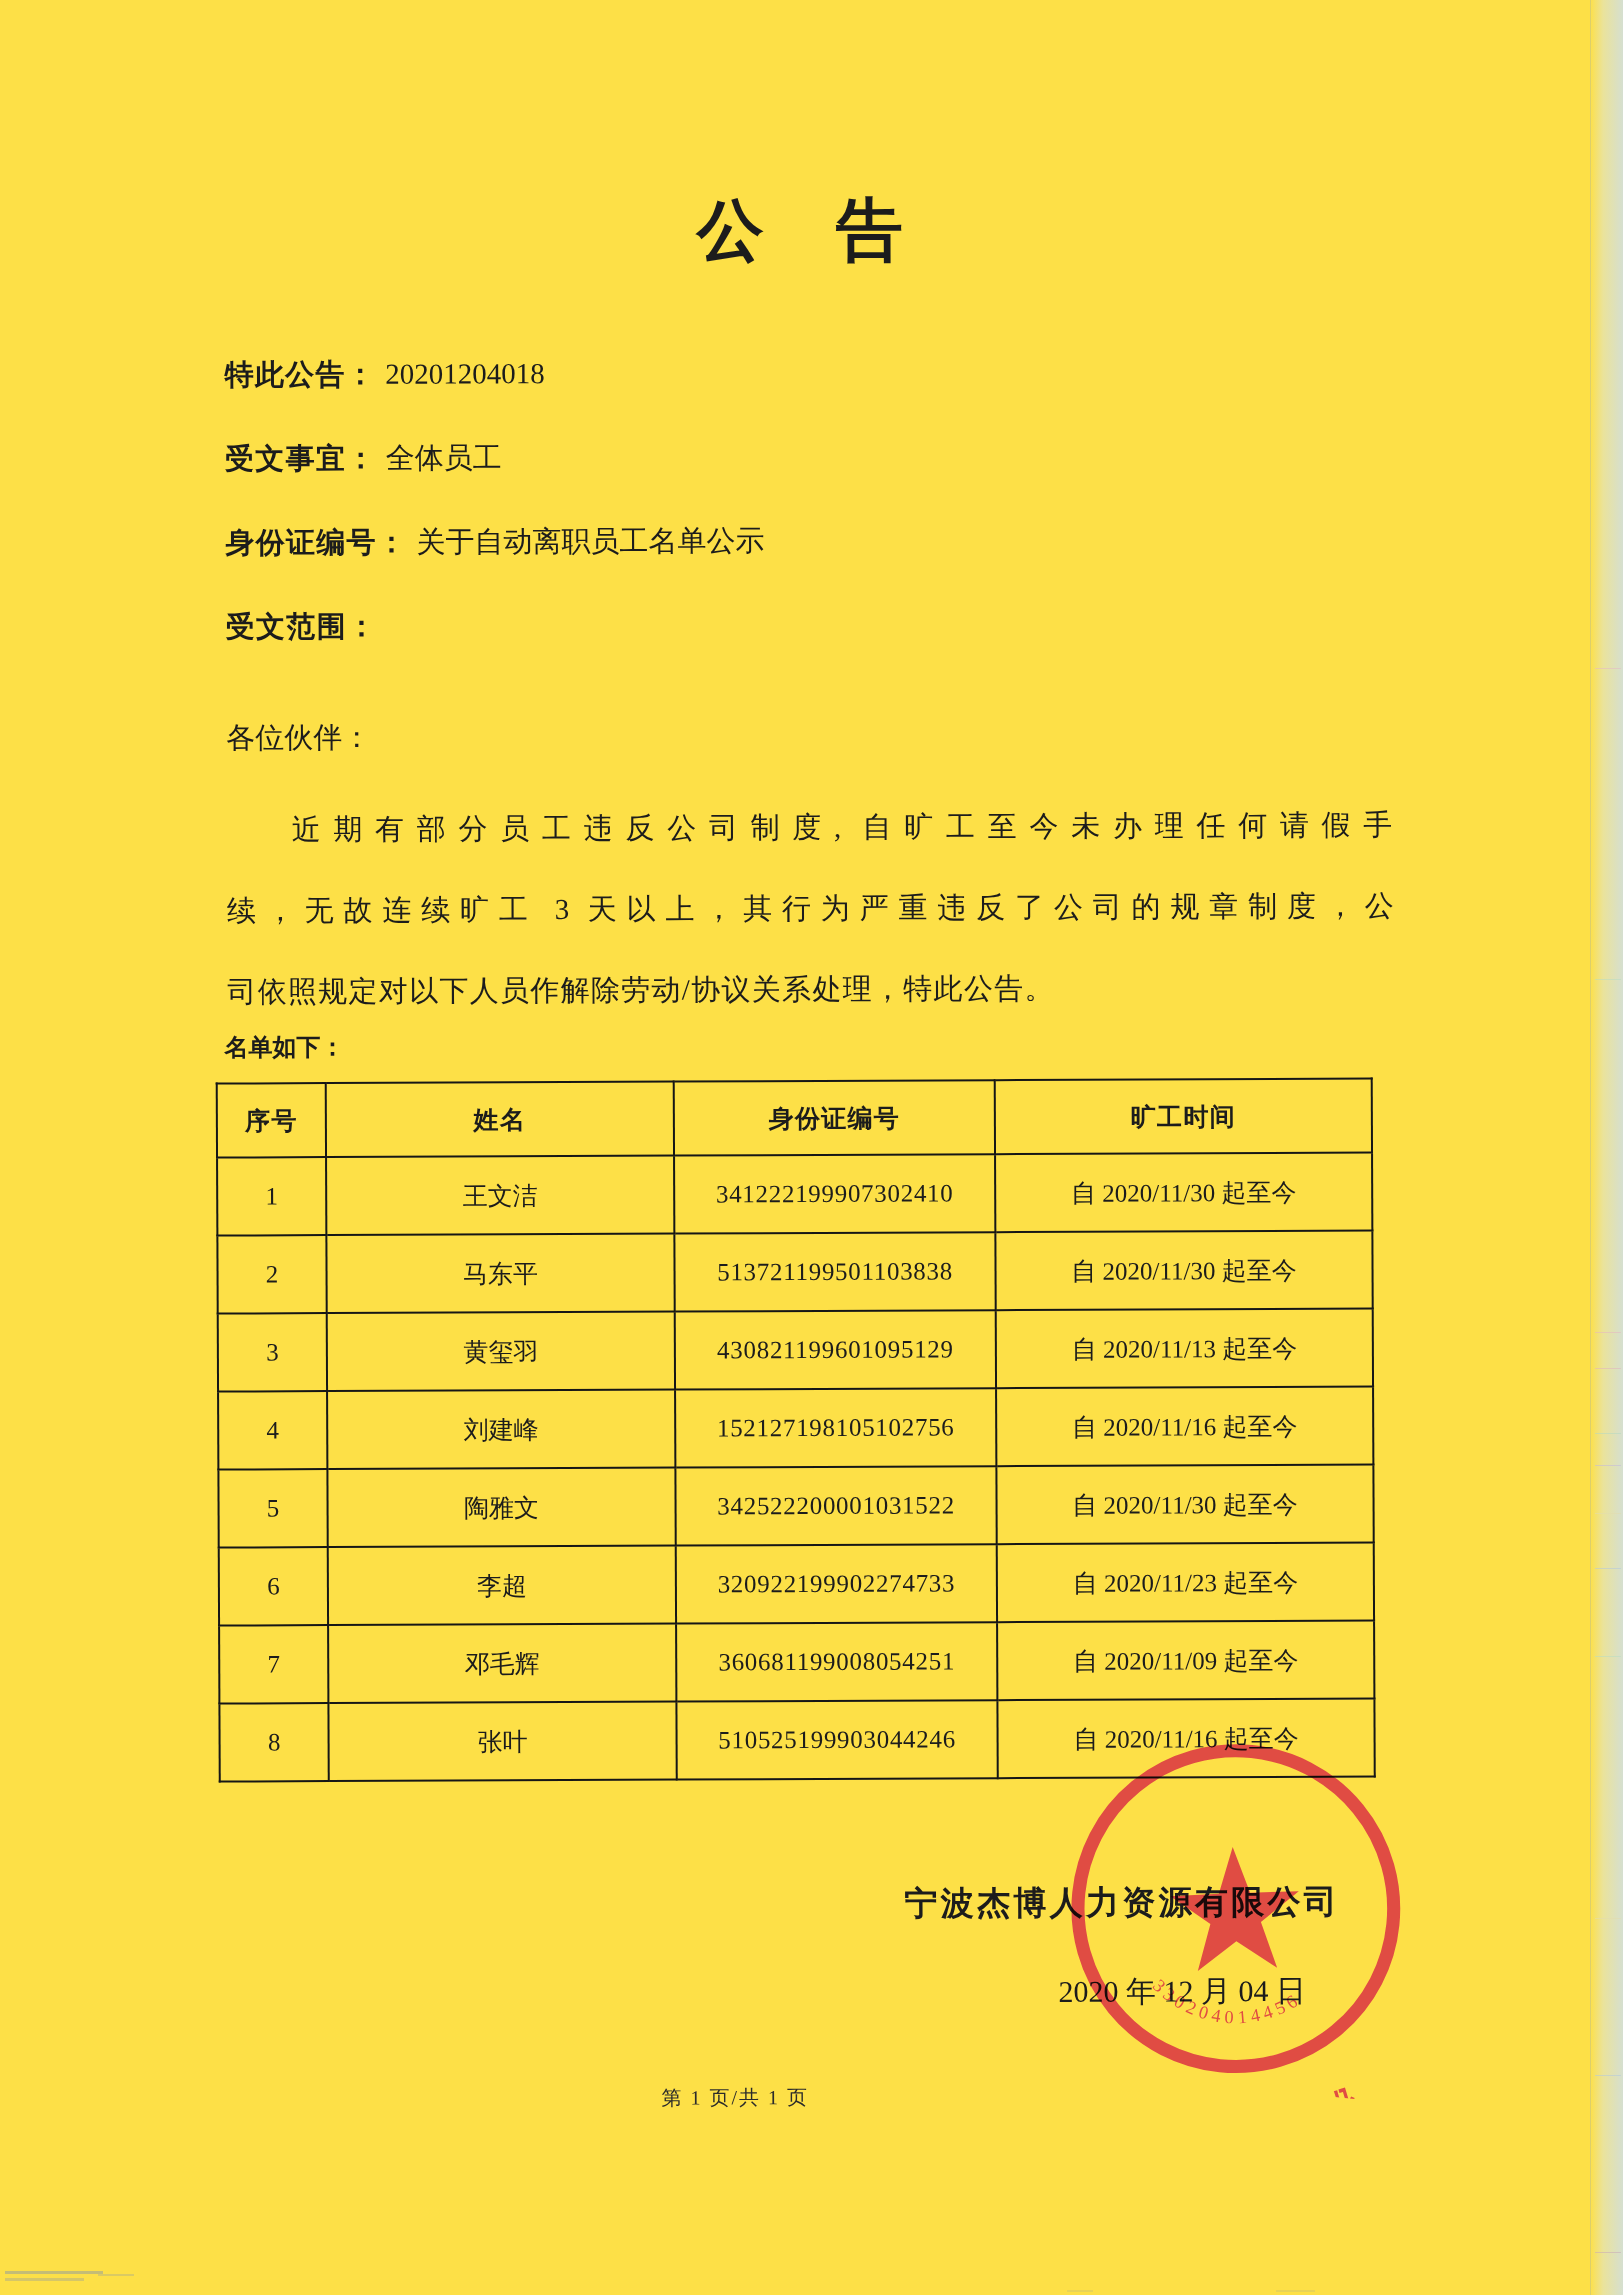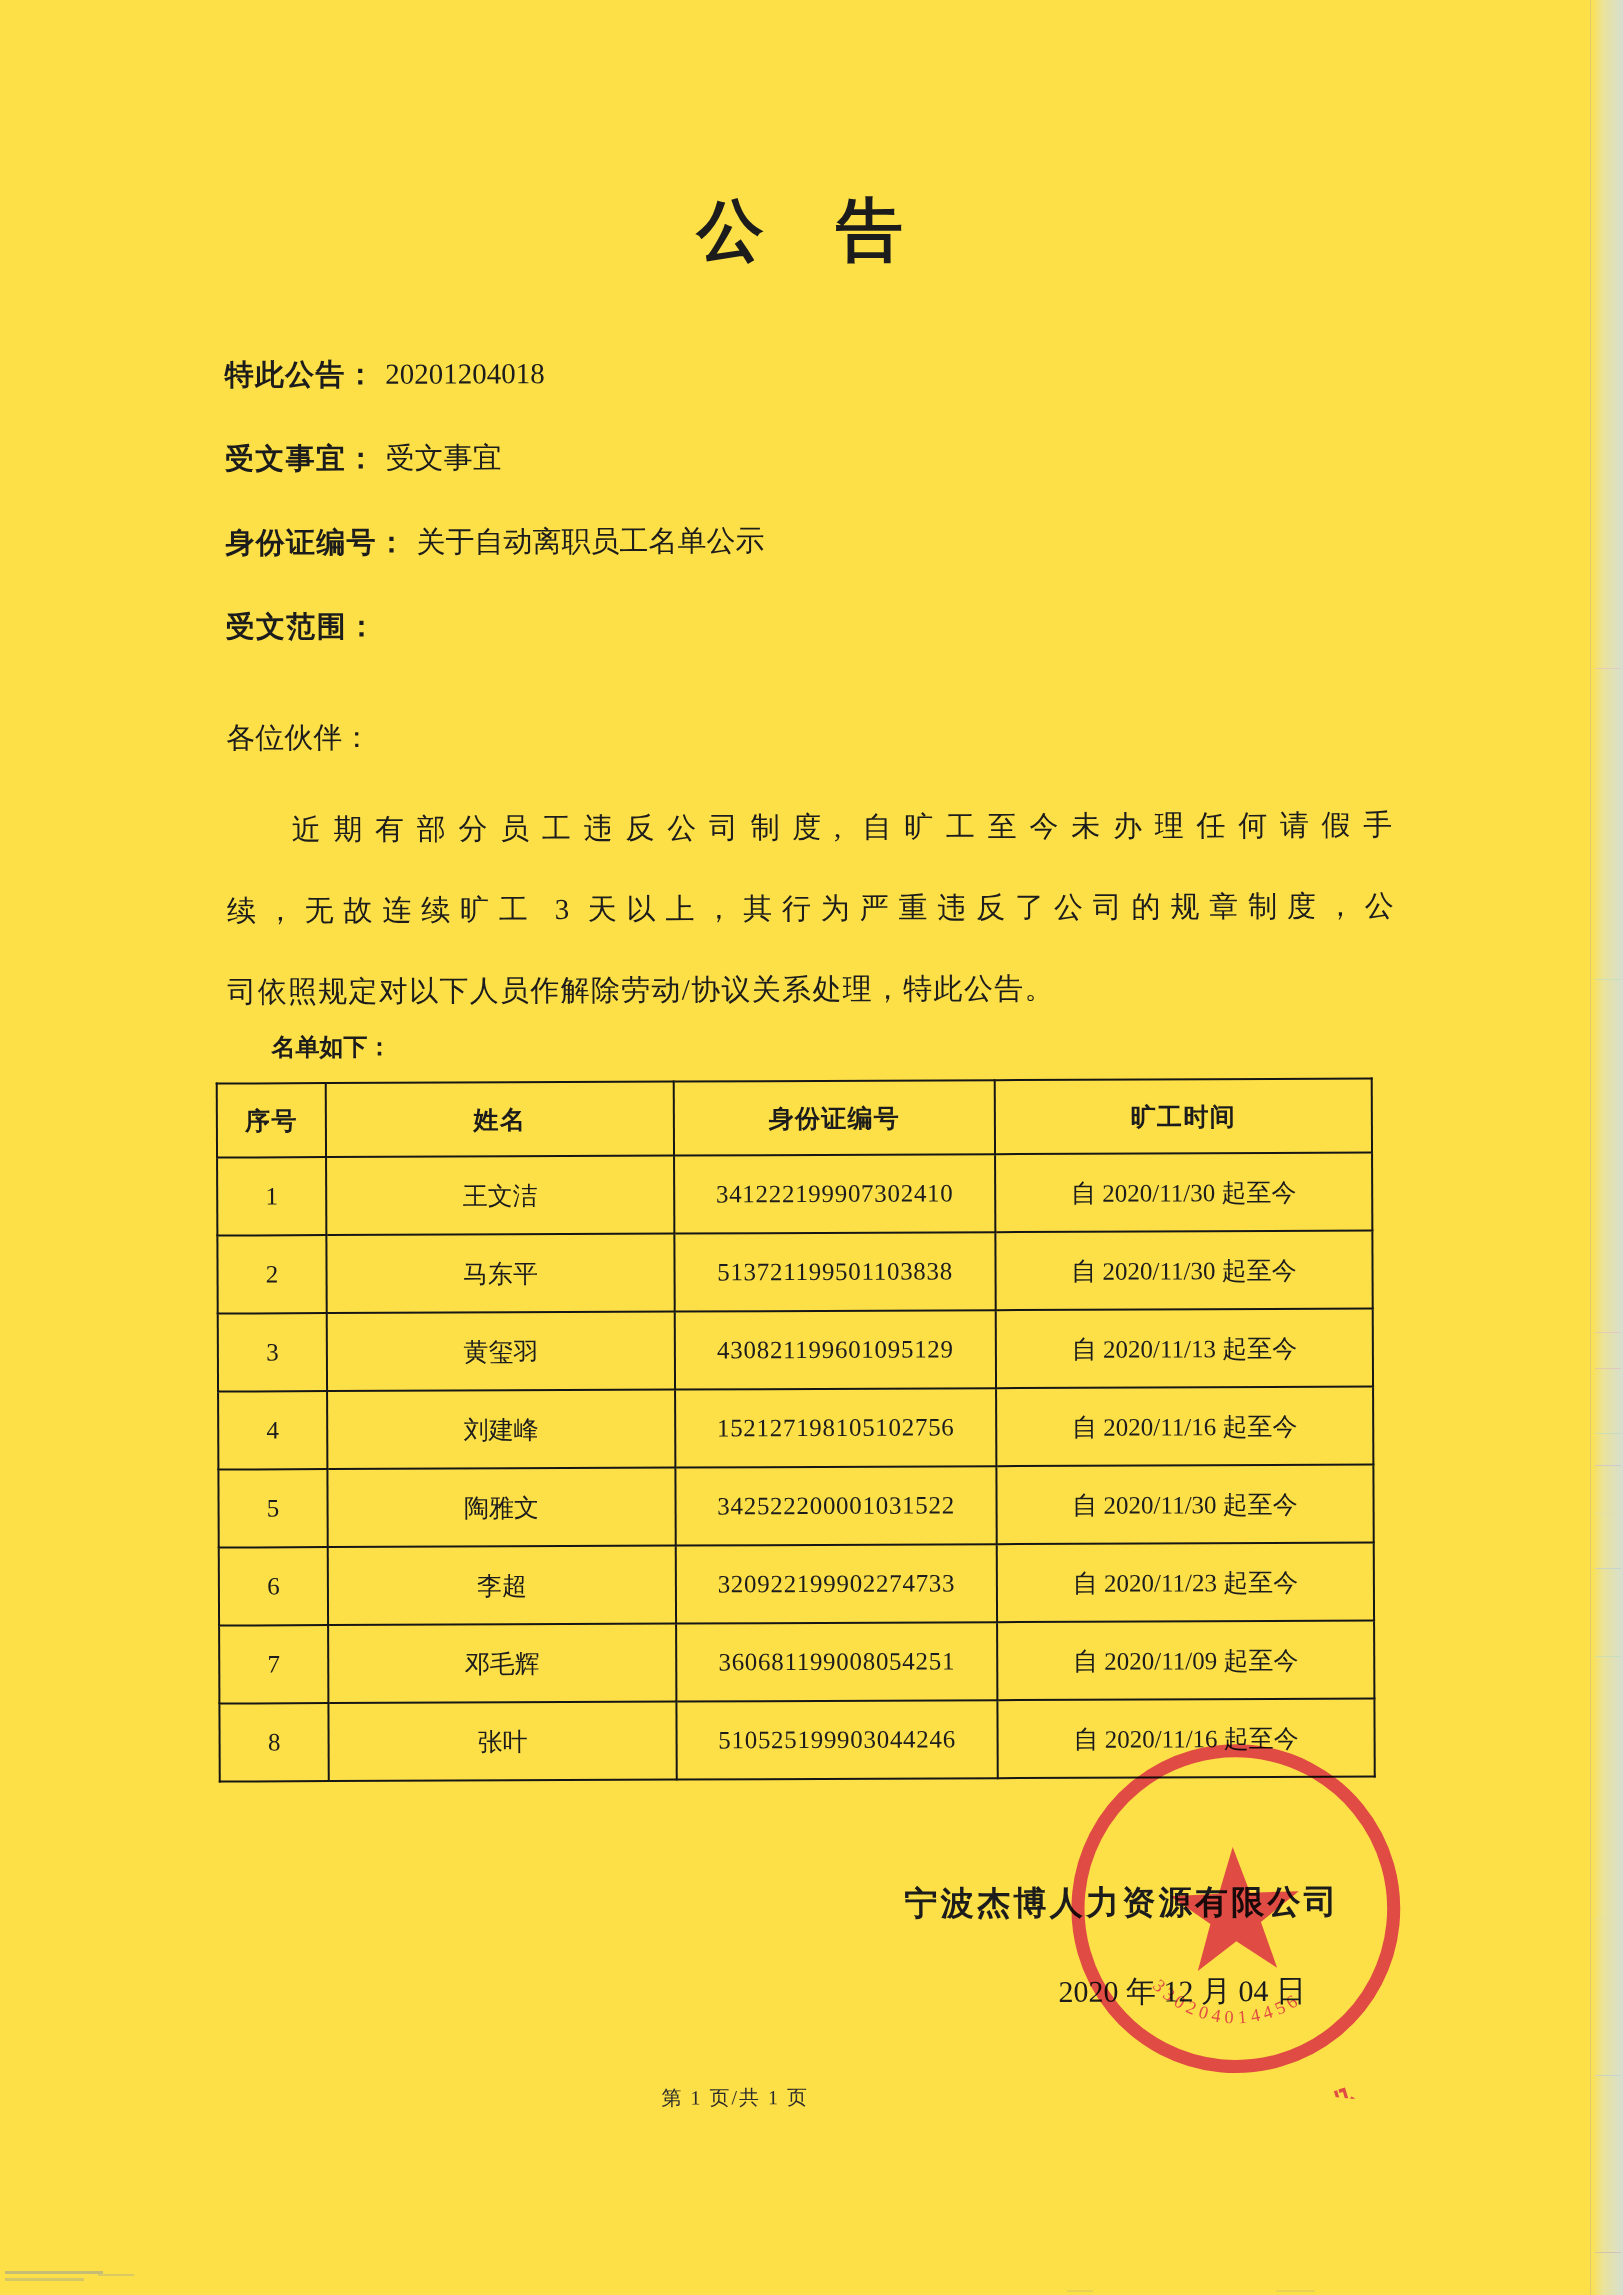--- a/index.html
+++ b/index.html
@@ -21,21 +21,21 @@
   .fields{position:absolute;left:228px;top:353px;}
   .field{height:84px;font-size:29px;white-space:nowrap;}
   .flabel{font-family:var(--sans);font-weight:bold;letter-spacing:1.3px;}
   .fvalue{font-family:var(--serif);margin-left:9.2px;}
   .salutation{position:absolute;left:228px;top:716px;font-size:29px;}
   .para{position:absolute;left:228px;width:1168px;font-size:29px;line-height:37px;letter-spacing:1.3px;}
   .para.just{text-align:justify;text-align-last:justify;}
   .p1{top:809px;padding-left:65px;width:1102px;}
   .p2{top:890px;}
   .p3{top:971px;}
-  .list-intro{position:absolute;left:225px;top:1029px;font-family:var(--sans);font-weight:bold;font-size:24px;margin-left:47px;}
+  .list-intro{position:absolute;left:225px;top:1029px;font-family:var(--sans);font-weight:bold;font-size:24px;}
   table.roster{
     position:absolute;left:216px;top:1080px;width:1155px;
     border-collapse:collapse;border:2.6px solid #161616;table-layout:fixed;
   }
   table.roster th,table.roster td{
     border:2px solid #161616;text-align:center;vertical-align:middle;
     padding:0;overflow:hidden;white-space:nowrap;
   }
   table.roster th{height:72px;font-family:var(--sans);font-weight:bold;font-size:25px;letter-spacing:1.3px;}
   table.roster td{height:76px;font-family:var(--serif);font-size:25px;}
@@ -75,21 +75,21 @@
 <div class="page">
   <div class="content">
 
     <div class="doc-title">公　告</div>
 
     <div class="fields">
       <div class="field">
         <span class="flabel">特此公告：</span><span class="fvalue">20201204018</span>
       </div>
       <div class="field">
-        <span class="flabel">受文事宜：</span><span class="fvalue">受文事宜</span>
+        <span class="flabel">受文事宜：</span><span class="fvalue">全体员工</span>
       </div>
       <div class="field">
         <span class="flabel">身份证编号：</span><span class="fvalue">关于自动离职员工名单公示</span>
       </div>
       <div class="field">
         <span class="flabel">受文范围：</span><span class="fvalue"></span>
       </div>
     </div>
 
     <div class="salutation">各位伙伴：</div>

